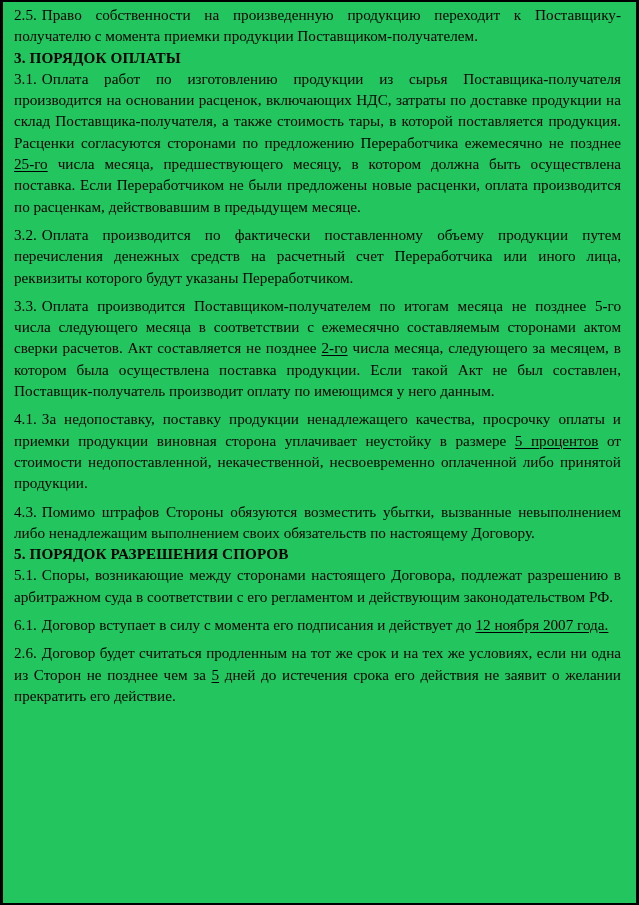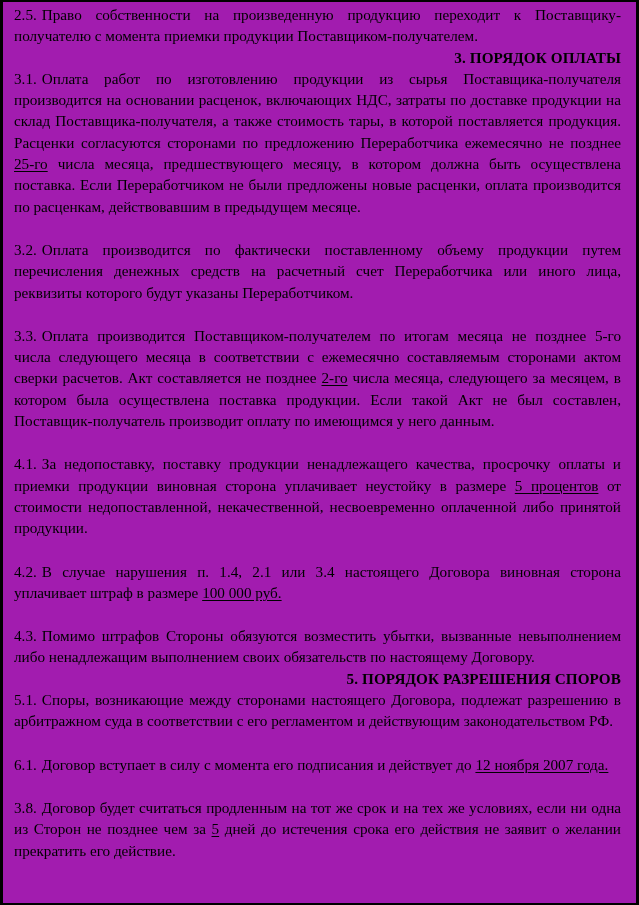--- a/index.html
+++ b/index.html
@@ -4,21 +4,21 @@
 <style>
   html, body {
     margin: 0;
     padding: 0;
     background: #ffffff;
   }
   .page {
     position: relative;
     width: 639px;
     height: 905px;
-    background: #a21caf;
+    background: #22c55e;
     box-sizing: border-box;
     border-left: 3px solid #000000;
     border-top: 2px solid #000000;
     border-bottom: 2px solid #000000;
     border-right: 3px solid #000000;
     overflow: hidden;
     font-family: "Liberation Serif", "DejaVu Serif", serif;
     color: #000000;
   }
   .content {
@@ -30,29 +30,29 @@
   p.para {
     margin: 0;
     padding: 0;
     font-size: 15.2px;
     line-height: 21.3px;
     text-align: justify;
     text-justify: inter-word;
     hyphens: manual;
   }
   p.para + p.para {
-    margin-top: 22px;
+    margin-top: 7px;
   }
   h2.heading {
     margin: 0;
     padding: 0;
     font-size: 15.2px;
     line-height: 21.3px;
     font-weight: bold;
-    text-align: right;
+    text-align: left;
     letter-spacing: 0.1px;
   }
   .sp-before-heading { margin-top: 20px; }
   .sp-after-heading  { margin-top: 12px; }
   .num { white-space: nowrap; }
   .numgap { display: inline-block; width: 5px; }
   .iu {
     text-decoration: underline;
     text-underline-offset: 2px;
   }
@@ -74,28 +74,27 @@
     <p class="para sp-after-heading"><span class="num">3.1.</span><span class="numgap"></span><span>Оплата работ по изготовлению продукции из сырья Поставщика-получателя производится на основании расценок, включающих НДС, затраты по доставке продукции на склад Поставщика-получателя, а также стоимость тары, в которой поставляется продукция. Расценки согласуются сторонами по предложению Переработчика ежемесячно не позднее </span><span class="iu">25-го</span><span> числа месяца, предшествующего месяцу, в котором должна быть осуществлена поставка. Если Переработчиком не были предложены новые расценки, оплата производится по расценкам, действовавшим в предыдущем месяце.</span></p>
 
     <p class="para"><span class="num">3.2.</span><span class="numgap"></span><span>Оплата производится по фактически поставленному объему продукции путем перечисления денежных средств на расчетный счет Переработчика или иного лица, реквизиты которого будут указаны Переработчиком.</span></p>
 
     <p class="para"><span class="num">3.3.</span><span class="numgap"></span><span>Оплата производится Поставщиком-получателем по итогам месяца не позднее 5-го числа следующего месяца в соответствии с ежемесячно составляемым сторонами актом сверки расчетов. Акт составляется не позднее </span><span class="iu">2-го</span><span> числа месяца, следующего за месяцем, в котором была осуществлена поставка продукции. Если такой Акт не был составлен, Поставщик-получатель производит оплату по имеющимся у него данным.</span></p>
 
 
 
     <p class="para sp-after-heading"><span class="num">4.1.</span><span class="numgap"></span><span>За недопоставку, поставку продукции ненадлежащего качества, просрочку оплаты и приемки продукции виновная сторона уплачивает неустойку в размере </span><span class="iu">5 процентов</span><span> от стоимости недопоставленной, некачественной, несвоевременно оплаченной либо принятой продукции.</span></p>
 
-    <p class="para"><span class="num">4.2.</span><span class="numgap"></span><span>В случае нарушения п. 1.4, 2.1 или 3.4 настоящего Договора виновная сторона уплачивает штраф в размере </span><span class="iu">100 000 руб.</span><span></span></p>
 
     <p class="para"><span class="num">4.3.</span><span class="numgap"></span><span>Помимо штрафов Стороны обязуются возместить убытки, вызванные невыполнением либо ненадлежащим выполнением своих обязательств по настоящему Договору.</span></p>
 
     <h2 class="heading sp-before-heading">5.  ПОРЯДОК РАЗРЕШЕНИЯ СПОРОВ</h2>
 
     <p class="para sp-after-heading"><span class="num">5.1.</span><span class="numgap"></span><span>Споры, возникающие между сторонами настоящего Договора, подлежат разрешению в арбитражном суда в соответствии с его регламентом и действующим законодательством РФ.</span></p>
 
 
     <p class="para sp-after-heading"><span class="num">6.1.</span><span class="numgap"></span><span>Договор вступает в силу с момента его подписания и действует до </span><span class="iu">12 ноября 2007 года.</span><span></span></p>
 
-    <p class="para"><span class="num">3.8.</span><span class="numgap"></span><span>Договор будет считаться продленным на тот же срок и на тех же условиях, если ни одна из Сторон не позднее чем за </span><span class="u">5</span><span> дней до истечения срока его действия не заявит о желании прекратить его действие.</span></p>
+    <p class="para"><span class="num">2.6.</span><span class="numgap"></span><span>Договор будет считаться продленным на тот же срок и на тех же условиях, если ни одна из Сторон не позднее чем за </span><span class="u">5</span><span> дней до истечения срока его действия не заявит о желании прекратить его действие.</span></p>
 
 
   </div>
 </div>
 
 </body></html>

